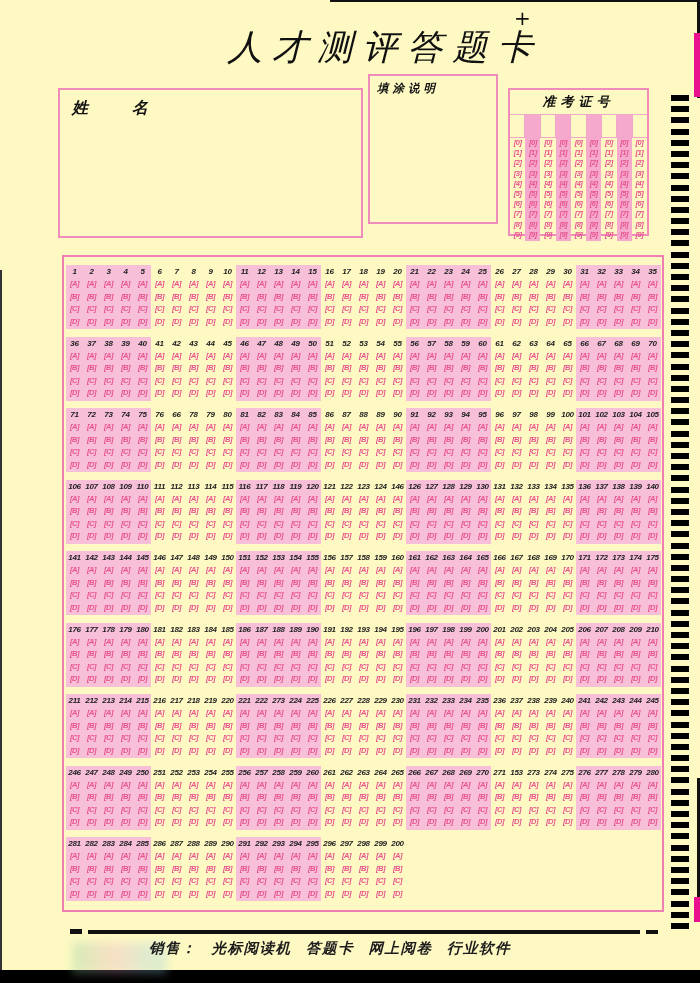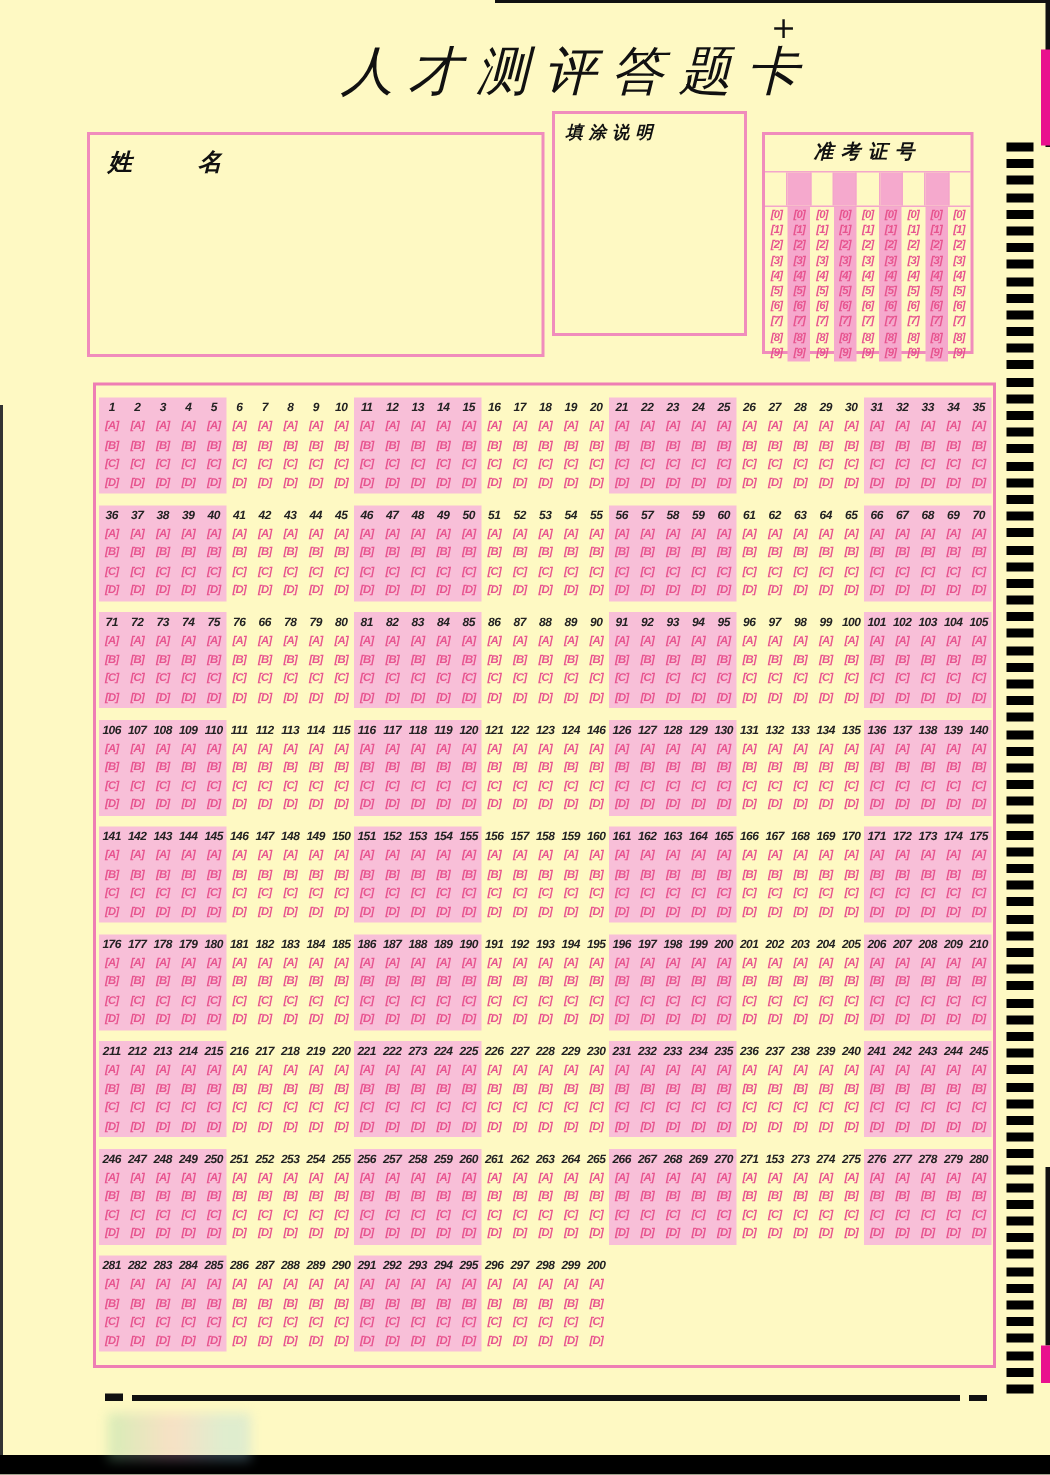--- a/index.html
+++ b/index.html
@@ -2543,14 +2543,15 @@
             <div class="q-bubble">[D]</div>
           </div>
         </div>
       </div>
     </div>
 
   <div class="f-dash1"></div>
   <div class="f-line"></div>
   <div class="f-dash2"></div>
   <div class="watermark"></div>
+  <div class="footer-text">销售： 光标阅读机 答题卡 网上阅卷 行业软件</div>
 
 </div>
 
 </body></html>

